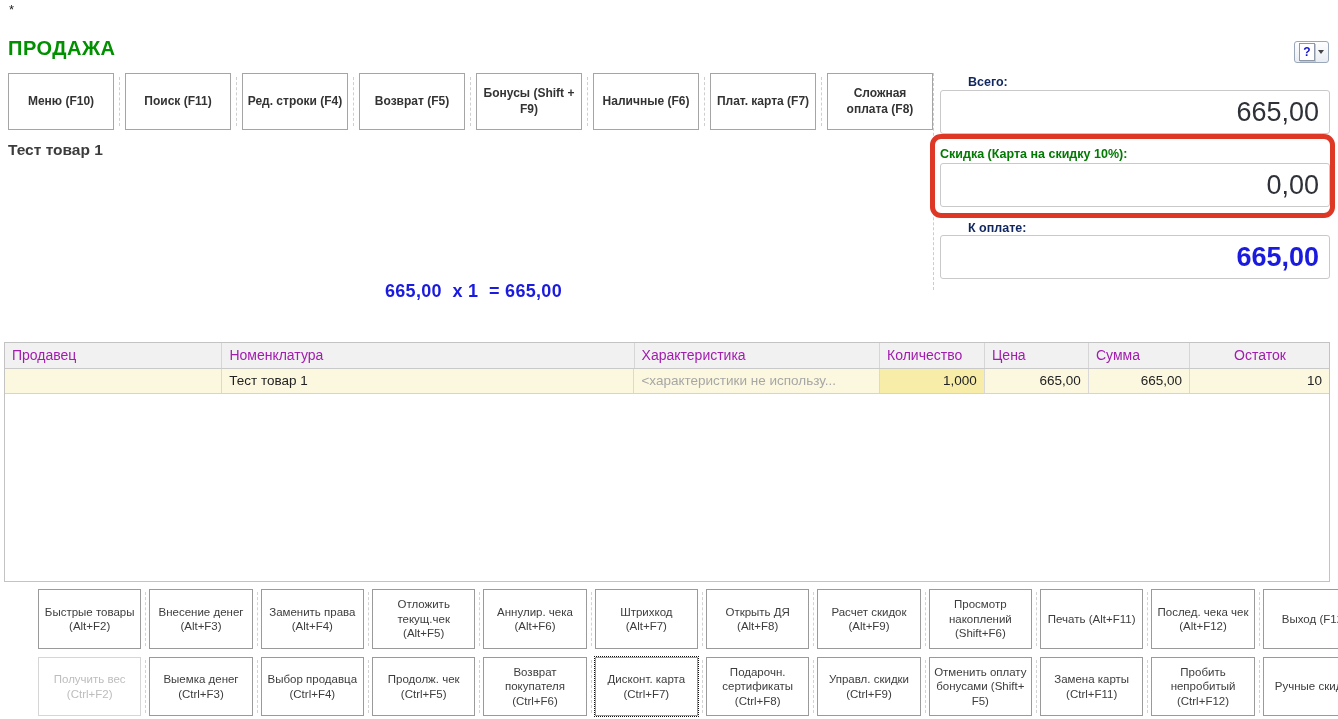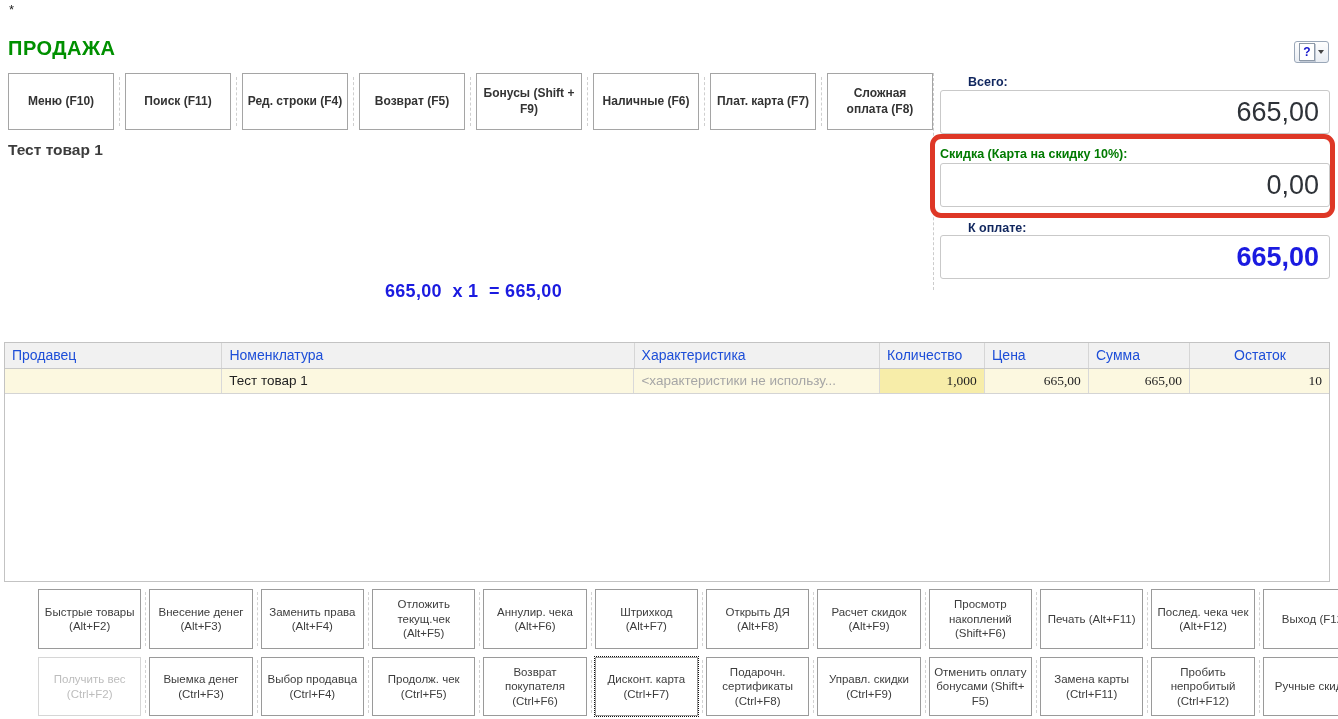--- a/index.html
+++ b/index.html
@@ -47,28 +47,28 @@
          pointer-events:none;z-index:5;}
 
   .product-name{position:absolute;left:8px;top:141px;font-size:15.5px;font-weight:bold;color:#3c3c3c;}
   .calc-line{position:absolute;left:385px;top:281px;font-size:18px;font-weight:bold;
              color:var(--value-blue);white-space:pre;letter-spacing:.3px;}
 
   
   .items-table{position:absolute;left:4px;top:342px;width:1326px;height:240px;
                border:1px solid #c3c3c3;box-sizing:border-box;background:#fff;}
   .thead{display:flex;height:26px;background:#f1f1f1;border-bottom:1px solid #c9c9c9;box-sizing:border-box;}
-  .th{font-size:14px;color:#1d4ed8;line-height:25px;padding-left:7px;box-sizing:border-box;
+  .th{font-size:14px;color:#a21caf;line-height:25px;padding-left:7px;box-sizing:border-box;
       border-right:1px solid #d6d6d6;overflow:hidden;white-space:nowrap;}
   .th:last-child{border-right:none;}
   .trow{display:flex;height:25px;background:var(--row-yellow);border-bottom:1px solid #d4d4d4;box-sizing:border-box;}
   .td{font-size:13.5px;color:#222;line-height:24px;padding-left:7px;box-sizing:border-box;
       border-right:1px solid #d9d9d9;overflow:hidden;white-space:nowrap;}
   .td:last-child{border-right:none;}
-  .td.num{text-align:right;padding-right:7px;padding-left:2px;font-family:Liberation Serif, serif;}
+  .td.num{text-align:right;padding-right:7px;padding-left:2px;}
   .td.muted{color:#a6a6a6;}
   .td.qty{background:var(--qty-yellow);}
   .c0{width:224px;} .c1{width:425px;} .c2{width:253px;} .c3{width:108px;}
   .c4{width:107px;} .c5{width:104px;} .c6{width:105px;margin-left:37px;}
 
   
   .btn-row{position:absolute;left:5px;width:1328px;display:grid;
            grid-template-columns:repeat(12,1fr);gap:8px;margin-left:33px;}
   .row1{top:589px;height:60px;}
   .row2{top:657px;height:59px;}

